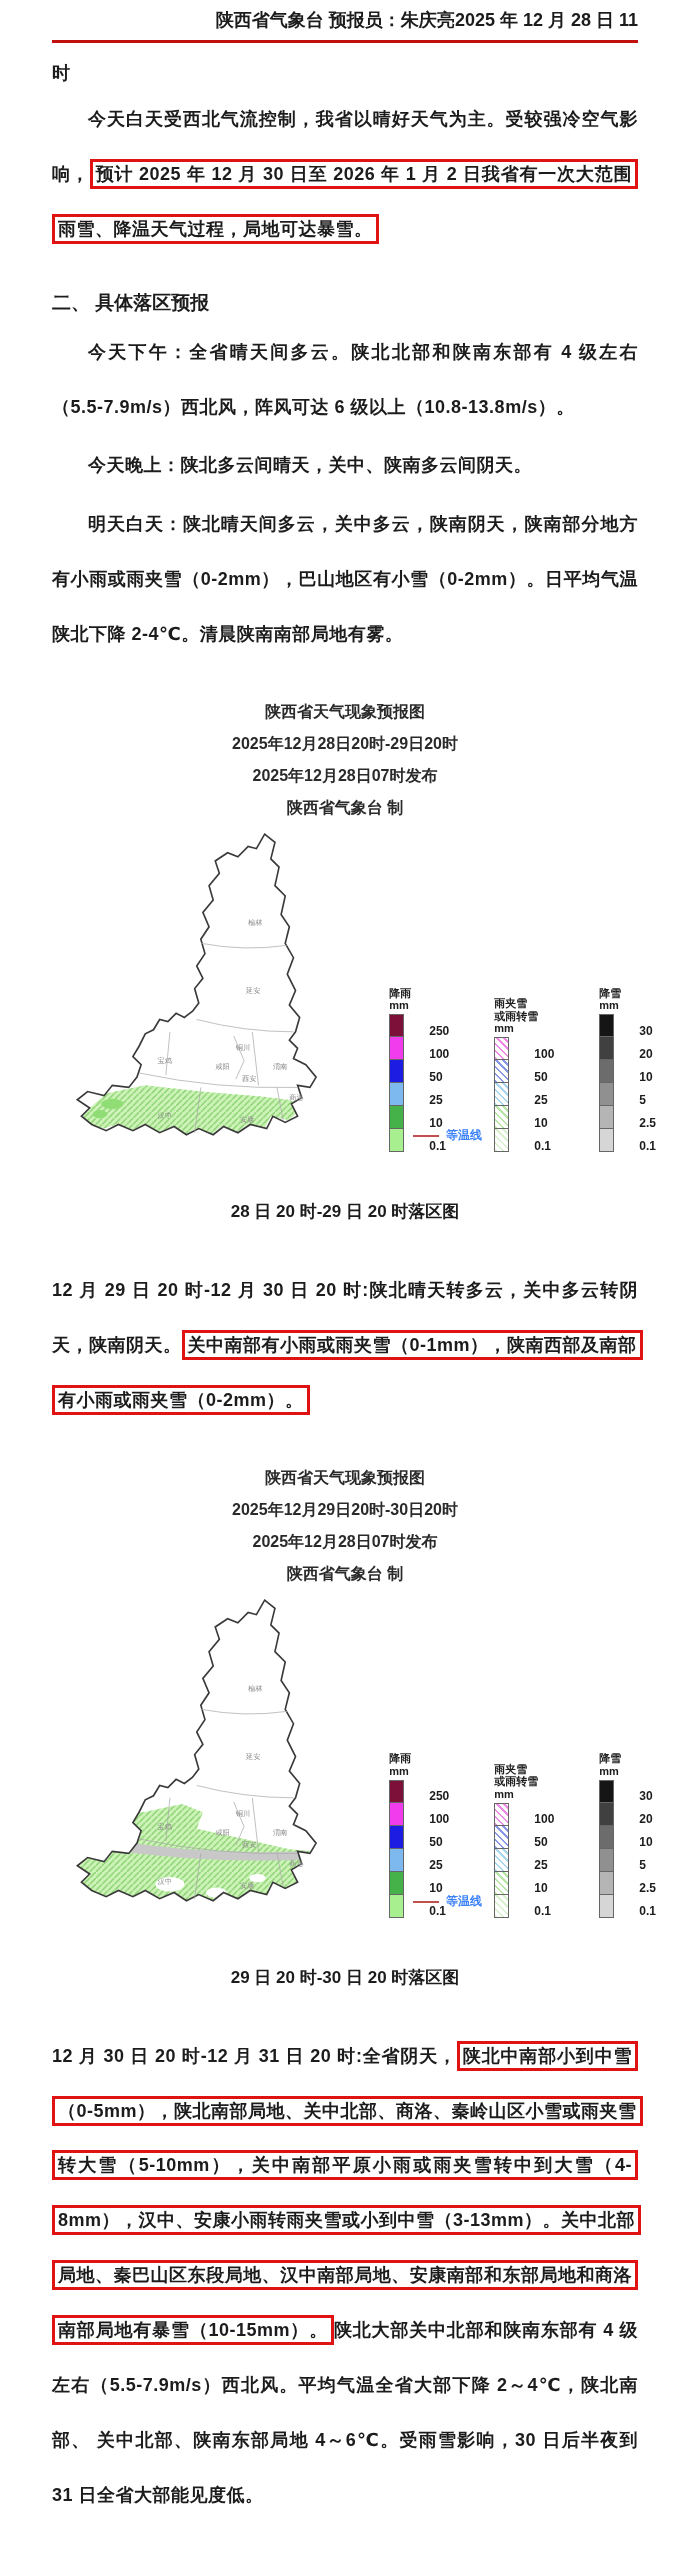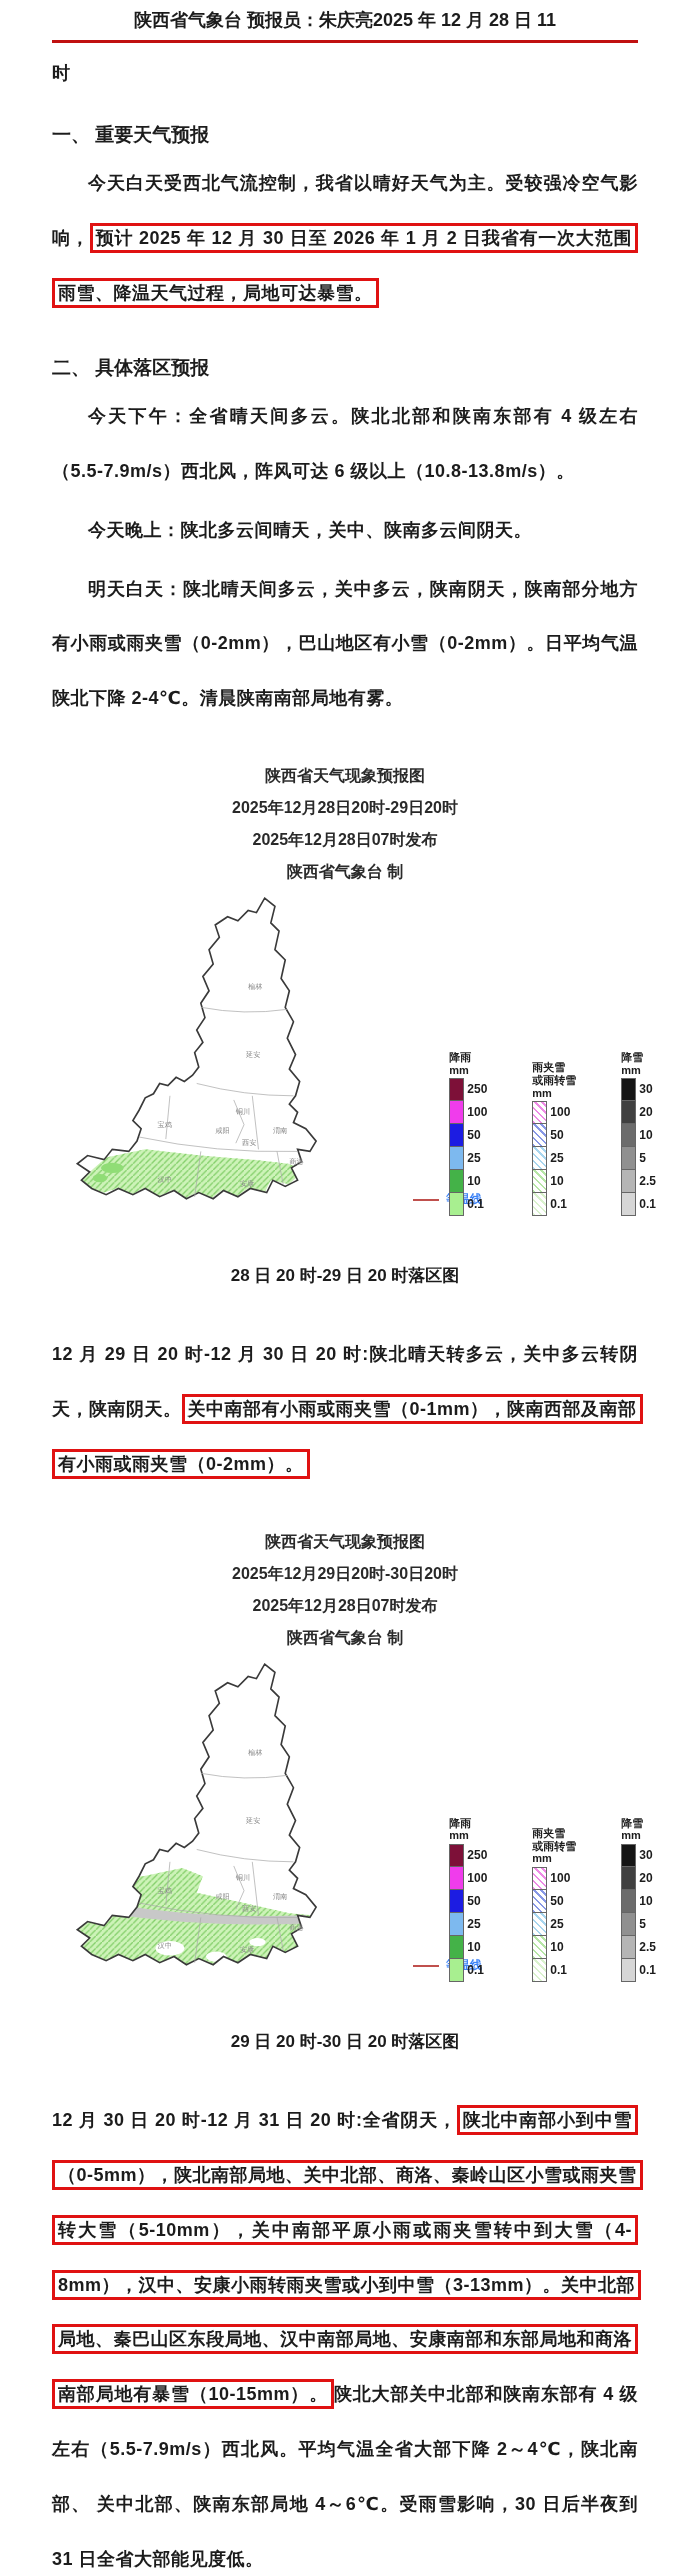--- a/index.html
+++ b/index.html
@@ -1,36 +1,36 @@
 <!DOCTYPE html>
 <html><head>
 <meta charset="utf-8">
 <style>
   html,body{margin:0;padding:0;background:#ffffff;}
   body{width:690px;font-family:"Liberation Sans","DejaVu Sans",sans-serif;color:#1c1c1c;}
   .page{padding:8px 28px 26px 28px;}
   .doc-title{text-align:center;color:#e31515;font-size:40px;font-weight:bold;letter-spacing:24px;padding-left:24px;margin:14px 0 34px 0;}
   .hdr{font-weight:bold;font-size:18px;margin:0 24px;}
-  .hdr-line1{display:flex;justify-content:center;align-items:flex-end;border-bottom:3px solid #c01010;padding-bottom:8px;}
+  .hdr-line1{display:flex;justify-content:flex-end;align-items:flex-end;border-bottom:3px solid #c01010;padding-bottom:8px;}
   .hdr-left{white-space:nowrap;}
   .hdr-right{white-space:nowrap;}
   .hdr-line2{margin-top:16px;line-height:1.6;}
   .sec-head{font-weight:bold;font-size:19px;margin:30px 24px 4px 24px;line-height:1.8;}
   p.body{font-size:18px;font-weight:bold;line-height:3.05;margin:4px 24px;text-align:justify;letter-spacing:0.5px;}
   p.indent{text-indent:2em;}
   .redbox{border:3px solid #e01212;padding:2px 3px;-webkit-box-decoration-break:clone;box-decoration-break:clone;}
   figure{margin:34px 0 8px 0;}
   .figcap{text-align:center;font-size:16px;font-weight:bold;color:#2a2a2a;line-height:2.0;}
   .map-wrap{position:relative;margin:4px 0 0 14px;height:350px;}
   .map-svg{position:absolute;left:0;top:0;}
   .legend{position:absolute;right:6px;bottom:26px;display:flex;align-items:flex-end;gap:9px;}
   .lg-col{display:flex;flex-direction:column;align-items:flex-start;padding-left:36px;}
   .lg-title{font-size:11px;font-weight:bold;line-height:1.15;white-space:pre-line;margin-bottom:2px;}
   .lg-bar{display:flex;flex-direction:column;}
-  .lg-row{display:flex;align-items:flex-start;height:23px;}
+  .lg-row{display:flex;align-items:center;height:23px;gap:22px;}
   .lg-swatch{width:15px;height:23px;border:1px solid #666;border-top:none;box-sizing:border-box;}
   .lg-row:first-child .lg-swatch{border-top:1px solid #666;}
   .lg-tick{font-size:12px;font-weight:bold;margin-left:3px;line-height:1;transform:translateY(45%);}
   .isoline{position:absolute;right:180px;bottom:34px;font-size:12px;font-weight:bold;color:#3b82f6;white-space:nowrap;}
   .iso-dash{display:inline-block;width:26px;border-top:2px solid #c0504d;margin-right:7px;vertical-align:middle;}
   .bottom-cap{text-align:center;font-weight:bold;font-size:17px;margin:22px 0 40px 0;}
   svg text.city{font-size:7px;fill:#8a8a8a;font-weight:normal;}
 </style>
 </head>
 <body>
@@ -39,21 +39,20 @@
 
 
   <div class="hdr">
     <div class="hdr-line1" style="border-bottom-color: rgb(192, 16, 16);">
       <span class="hdr-left">陕西省气象台  预报员：朱庆亮</span>
       <span class="hdr-right">2025 年 12 月 28 日 11</span>
     </div>
     <div class="hdr-line2">时</div>
   </div>
 
-  <div class="sec-head">一、 重要天气预报</div>
 
   <p class="body indent"><span>今天白天受西北气流控制，我省以晴好天气为主。受较强冷空气影响，</span><span class="redbox" style="border-color: rgb(224, 18, 18);">预计 2025 年 12 月 30 日至 2026 年 1 月 2 日我省有一次大范围雨雪、降温天气过程，局地可达暴雪。</span></p>
 
   <div class="sec-head">二、 具体落区预报</div>
 
   <p class="body indent">今天下午：全省晴天间多云。陕北北部和陕南东部有 4 级左右（5.5-7.9m/s）西北风，阵风可达 6 级以上（10.8-13.8m/s）。</p>
   <p class="body indent">今天晚上：陕北多云间晴天，关中、陕南多云间阴天。</p>
   <p class="body indent">明天白天：陕北晴天间多云，关中多云，陕南阴天，陕南部分地方有小雨或雨夹雪（0-2mm），巴山地区有小雪（0-2mm）。日平均气温陕北下降 2-4℃。清晨陕南南部局地有雾。</p>
 
   <figure>

